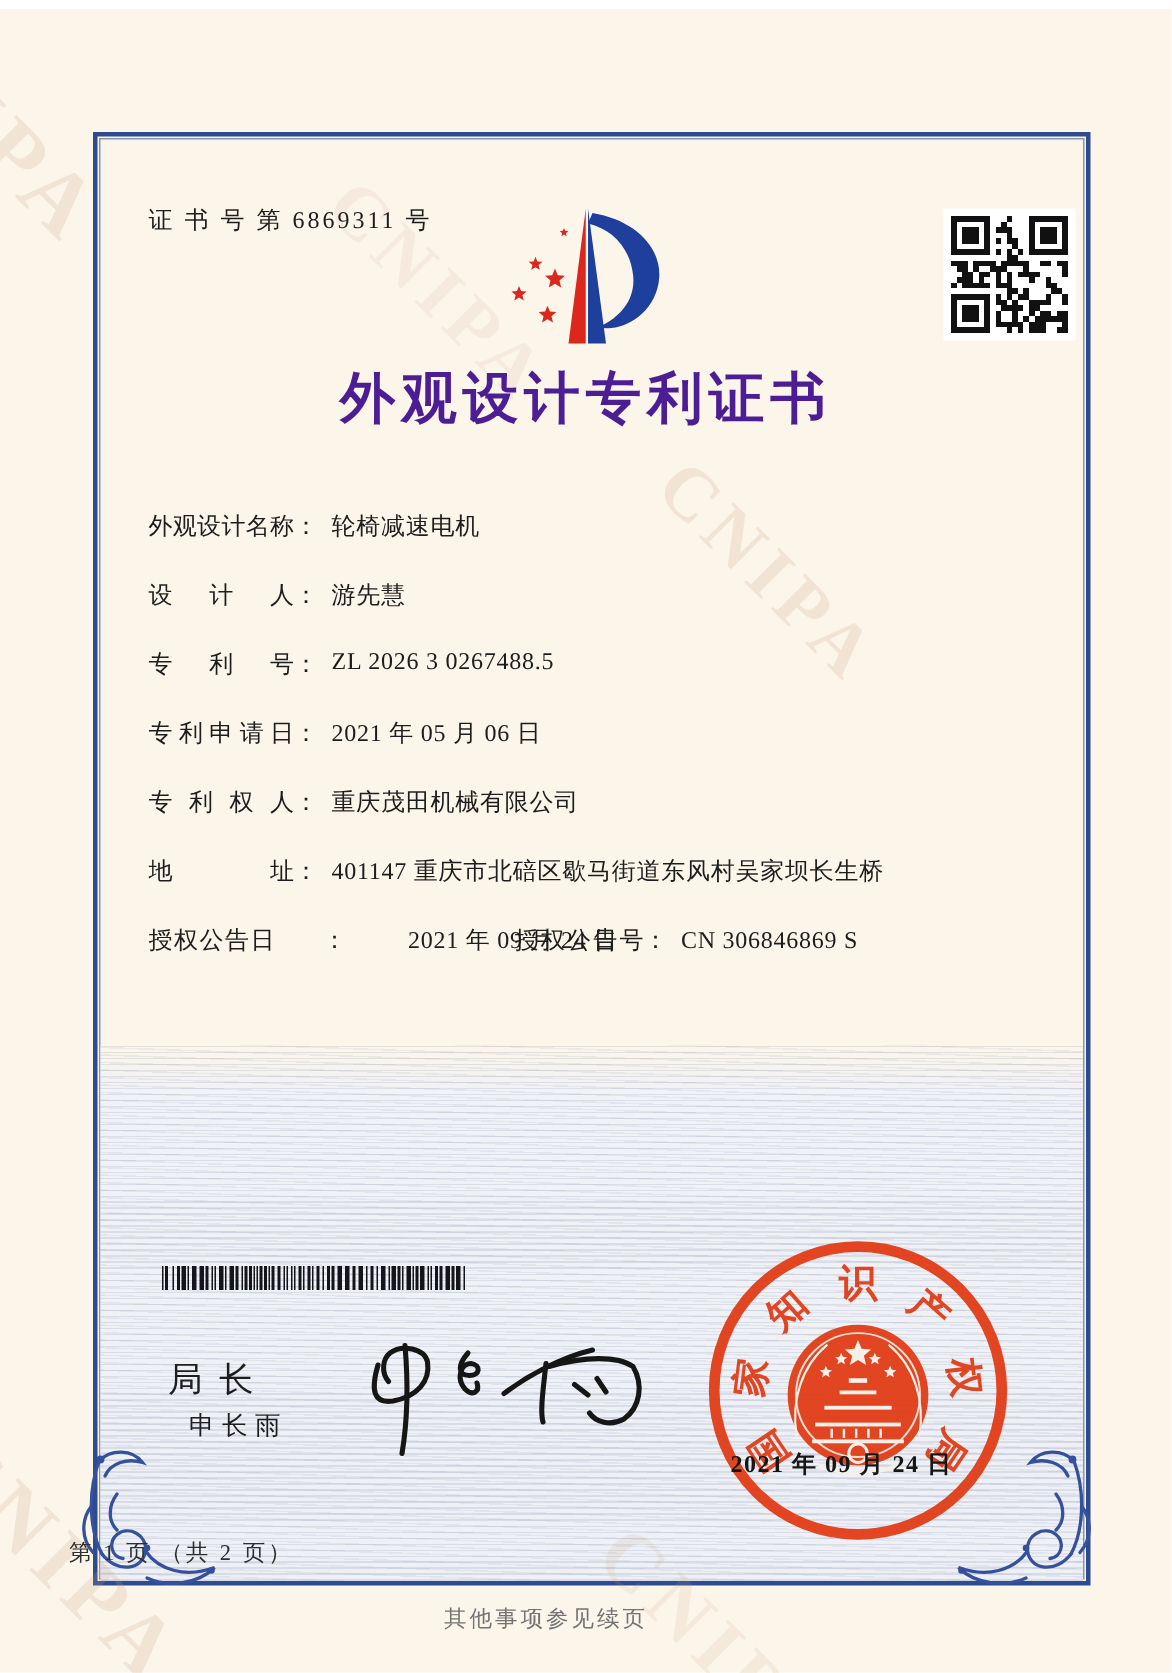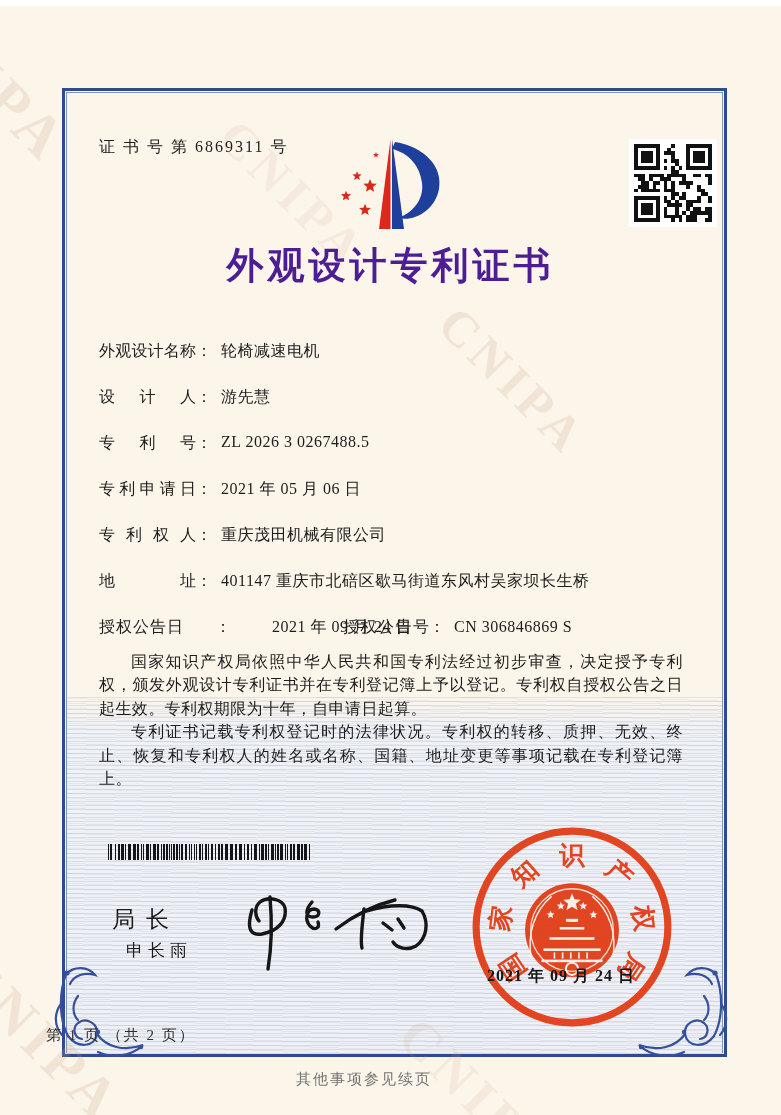--- a/index.html
+++ b/index.html
@@ -398,24 +398,20 @@
       <div class="frow grant-row">
         <span class="flabel">授权公告日</span>
           <span>：</span>
           <span class="fvalue">2021 年 09 月 24 日</span>
         <span class="grant2">
           <span class="flabel">授权公告号</span><span>：</span><span class="fvalue">CN 306846869 S</span>
         </span>
       </div>
     </div>
 
-    <div class="paras">
-      <p>国家知识产权局依照中华人民共和国专利法经过初步审查，决定授予专利权，颁发外观设计专利证书并在专利登记簿上予以登记。专利权自授权公告之日起生效。专利权期限为十年，自申请日起算。</p>
-      <p>专利证书记载专利权登记时的法律状况。专利权的转移、质押、无效、终止、恢复和专利权人的姓名或名称、国籍、地址变更等事项记载在专利登记簿上。</p>
-    </div>
 
     <svg class="barcode" id="barcode-svg" width="206" height="16" viewBox="0 0 206 16" fill="#14141a">
         <rect x="0" y="0" width="1" height="16"></rect>
         <rect x="2" y="0" width="2" height="16"></rect>
         <rect x="7" y="0" width="1" height="16"></rect>
         <rect x="10" y="0" width="2" height="16"></rect>
         <rect x="13" y="0" width="3" height="16"></rect>
         <rect x="17" y="0" width="1" height="16"></rect>
         <rect x="20" y="0" width="3" height="16"></rect>
         <rect x="25" y="0" width="3" height="16"></rect>

